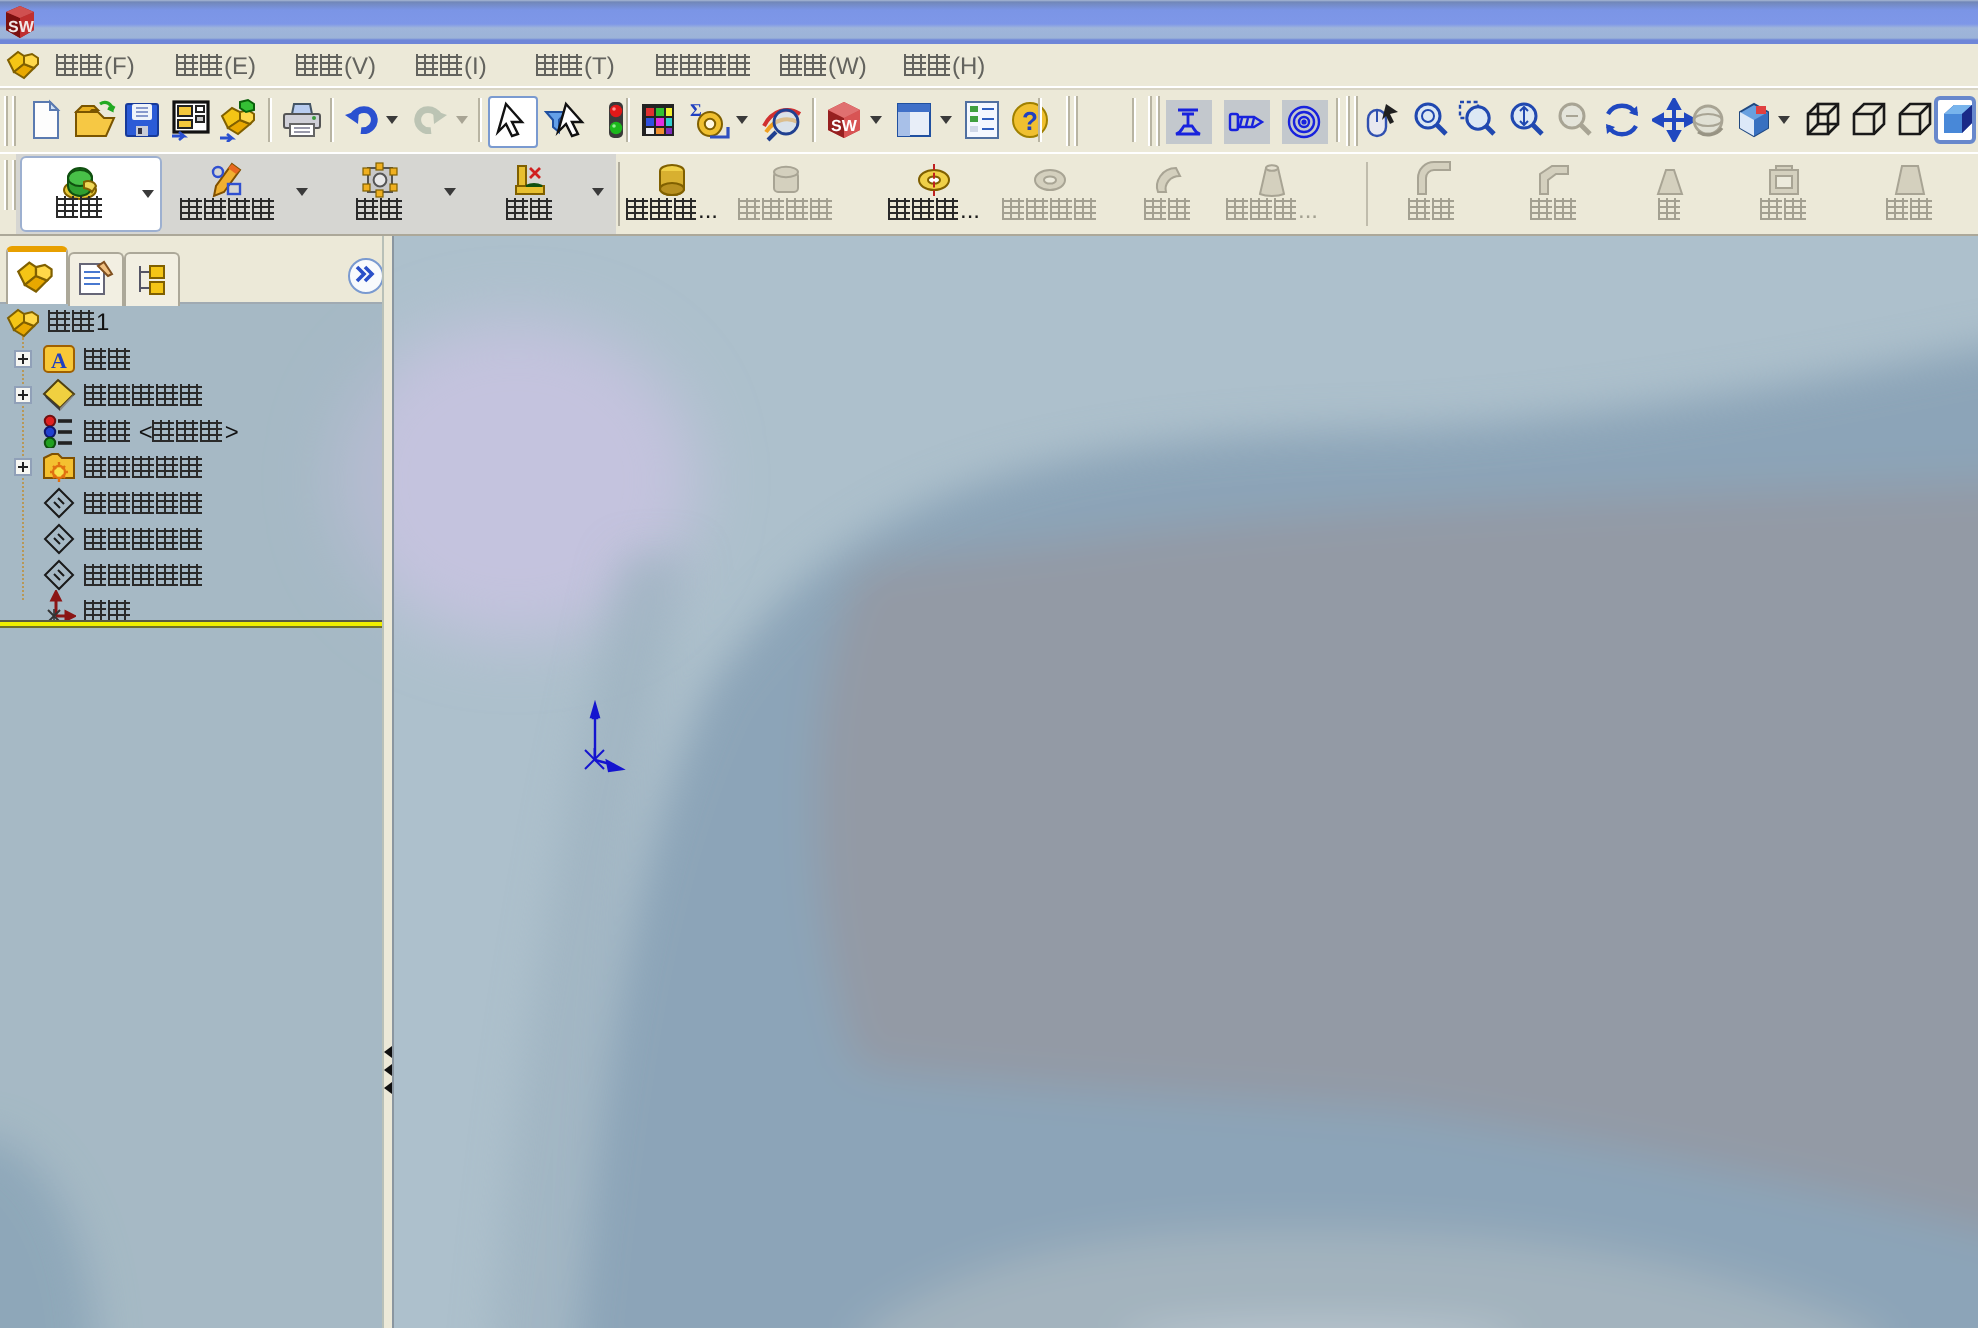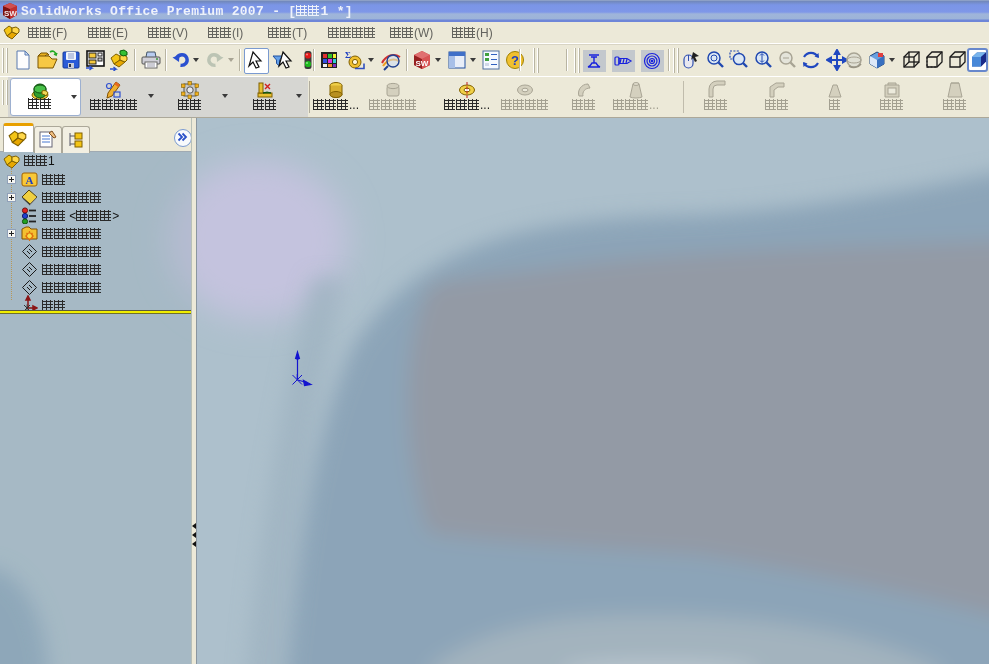--- a/index.html
+++ b/index.html
@@ -84,21 +84,20 @@
 </svg>
 
 <div id="title" class="abs">
  <svg class="abs" style="left:1px;top:1px" width="18" height="20" viewBox="0 0 18 20">
   <polygon points="2,5 9,2 16,5 16,14 9,18 2,14" fill="#a02020"></polygon>
   <polygon points="2,5 9,8 9,18 2,14" fill="#7a1010"></polygon>
   <polygon points="9,8 16,5 16,14 9,18" fill="#c03030"></polygon>
   <polygon points="2,5 9,2 16,5 9,8" fill="#d05050"></polygon>
   <text x="3" y="15" font-size="8" fill="#f0e8e8" font-family="Liberation Sans" font-weight="bold">SW</text>
  </svg>
- <div id="ttext">SolidWorks Office Premium 2007 - [<span class="z w"></span><span class="z w"></span>1 *]</div>
 </div>
 
 <div id="menu" class="abs">
  <svg class="abs" style="left:3px;top:1px" width="18" height="18" viewBox="0 0 18 18">
   <polygon points="1,7 6,3 9,5 9,9 4,13" fill="#f4c516" stroke="#806000" stroke-width="1"></polygon>
   <polygon points="4,13 9,9 14,11 9,16" fill="#e8a800" stroke="#806000" stroke-width="1"></polygon>
   <polygon points="9,5 13,4 16,6 16,9 14,11 9,9" fill="#ffd84a" stroke="#806000" stroke-width="1"></polygon>
  </svg>
  <div class="mi" style="left:28px"><span class="z"></span><span class="z"></span>(F)</div>
  <div class="mi" style="left:88px"><span class="z"></span><span class="z"></span>(E)</div>

